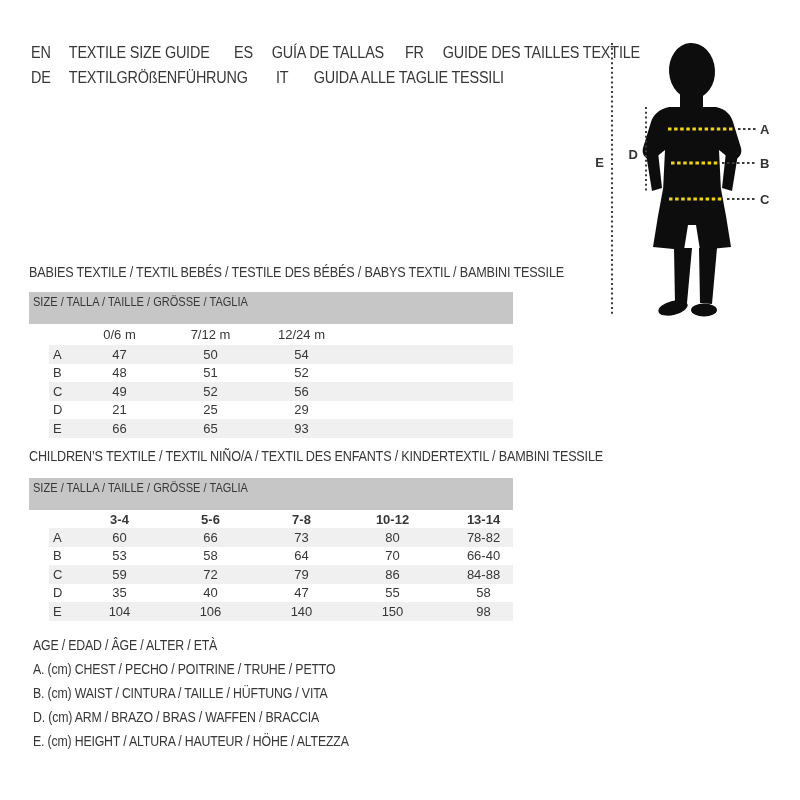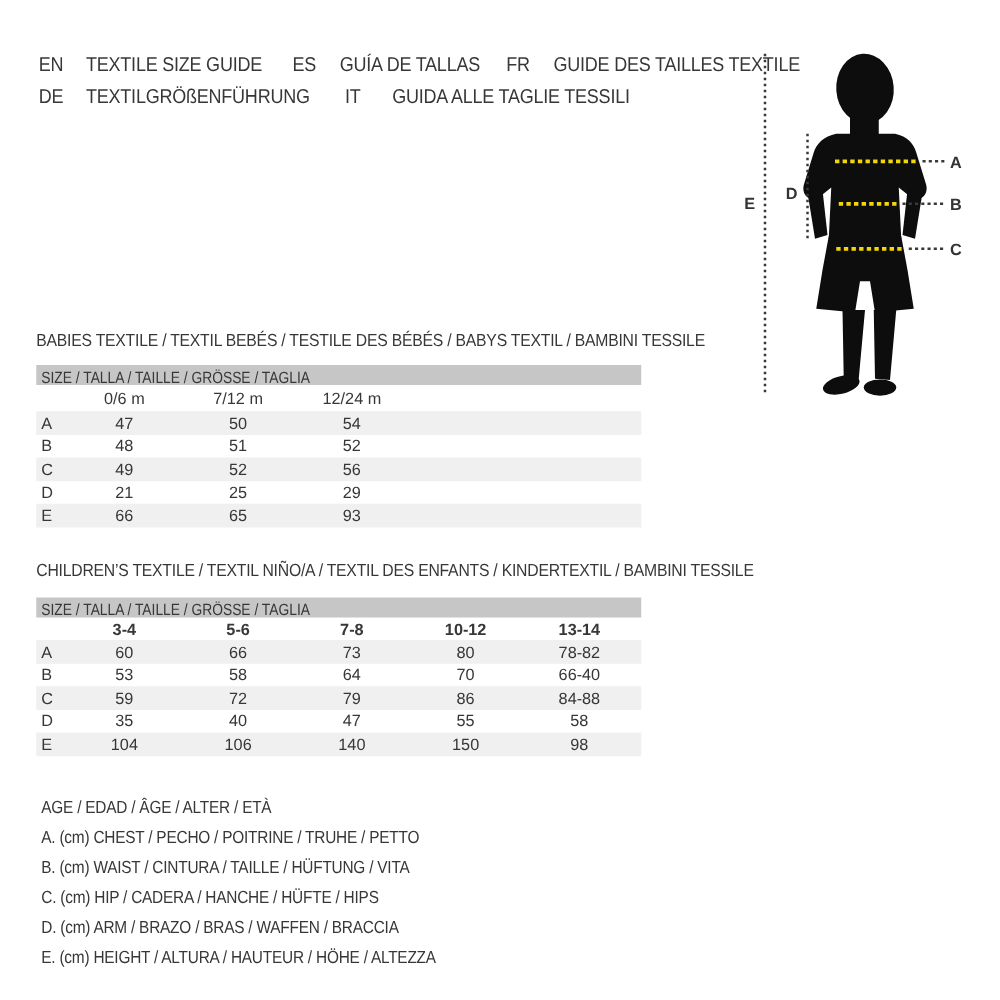--- a/index.html
+++ b/index.html
@@ -16,24 +16,24 @@
 
   
   .figure-wrap{position:absolute;left:570px;top:20px;width:230px;height:300px;}
   .figure-wrap text{font-family:"Liberation Sans",sans-serif;font-size:13px;font-weight:bold;fill:#333;}
 
   
   .table-block{position:absolute;left:29px;width:484px;}
   .tb-babies{top:263px;}
   .tb-children{top:447px;}
   .table-title{font-size:14px;height:18px;line-height:18px;letter-spacing:-0.2px;white-space:nowrap;}
-  .size-bar{background:#c6c6c6;height:16px;line-height:20px;padding-left:4px;font-size:13px;}
+  .size-bar{background:#c6c6c6;height:32px;line-height:20px;padding-left:4px;font-size:13px;}
   .tb-babies .size-bar{margin-top:11px;}
   .tb-children .size-bar{margin-top:13px;}
-  .t-row{display:grid;align-items:center;height:18.5px;font-size:13px;}
+  .t-row{display:grid;align-items:center;height:18.5px;font-size:13px;margin-left:20px;}
   .tb-babies .t-row{grid-template-columns:25px 91px 91px 91px 1fr;}
   .tb-children .t-row{grid-template-columns:25px 91px 91px 91px 91px 91px 1fr;}
   .tb-babies .t-row.head{height:21px;}
   .tb-children .t-row.head{height:18px;font-weight:bold;}
   .t-row.stripe{background:#f0f0f0;}
   .cell{text-align:center;}
   .cell.lbl{text-align:left;padding-left:4px;}
 
   
   .legend{position:absolute;left:33px;top:633px;}
@@ -199,16 +199,15 @@
     <div class="cell">150</div>
     <div class="cell">98</div>
     <div class="cell"></div>
   </div>
 </section>
 
 <section class="legend">
   <div class="legend-line"><span class="condensed" style="transform:scaleX(0.88);">AGE / EDAD / ÂGE / ALTER / ETÀ</span></div>
   <div class="legend-line"><span class="condensed" style="transform:scaleX(0.88);">A. (cm) CHEST / PECHO / POITRINE / TRUHE / PETTO</span></div>
   <div class="legend-line"><span class="condensed" style="transform:scaleX(0.88);">B. (cm) WAIST / CINTURA / TAILLE / HÜFTUNG / VITA</span></div>
-  <div class="legend-line"><span class="condensed" style="transform:scaleX(0.88);">C. (cm) HIP / CADERA / HANCHE / HÜFTE / HIPS</span></div>
   <div class="legend-line"><span class="condensed" style="transform:scaleX(0.88);">D. (cm) ARM / BRAZO / BRAS / WAFFEN / BRACCIA</span></div>
   <div class="legend-line"><span class="condensed" style="transform:scaleX(0.88);">E. (cm) HEIGHT / ALTURA / HAUTEUR / HÖHE / ALTEZZA</span></div>
 </section>
 
 </body></html>

